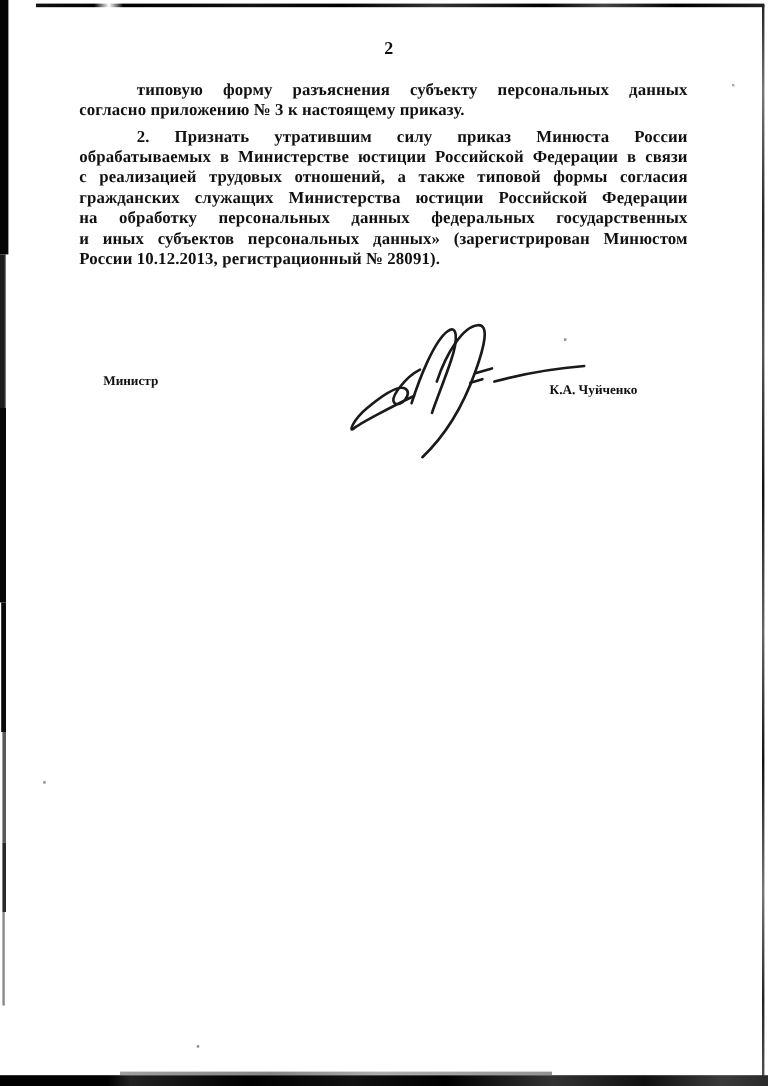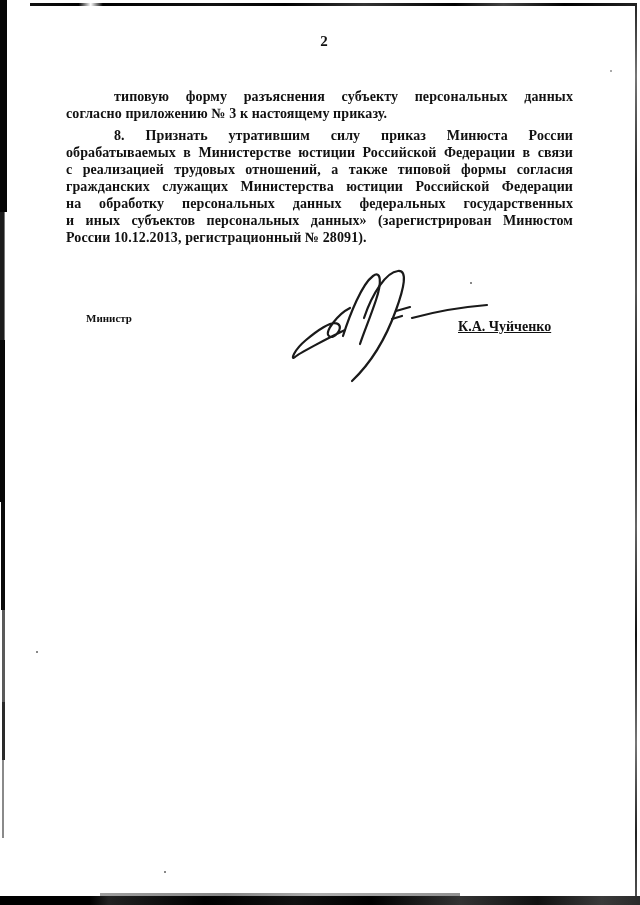--- a/index.html
+++ b/index.html
@@ -22,21 +22,21 @@
     position: absolute;
     top: 33px;
     left: 0;
     width: 648px;
     text-align: center;
     font-size: 15px;
     font-weight: bold;
   }
   .body-text {
     position: absolute;
-    top: 88px;
+    top: 67px;
     left: 66px;
     width: 507px;
     font-size: 14px;
     font-weight: bold;
     line-height: 17px;
     letter-spacing: 0.1px;
   }
   .para { margin: 0; }
   .para + .para { margin-top: 5px; }
   .line {
@@ -53,23 +53,22 @@
     position: absolute;
     top: 312px;
     left: 86px;
     font-size: 11px;
     font-weight: bold;
   }
   .sig-name {
     position: absolute;
     top: 319px;
     left: 458px;
-    font-size: 14px;
+    font-size: 11px;
     font-weight: bold;
-    text-decoration: underline;
   }
   .sig-mark {
     position: absolute;
     top: 266px;
     left: 288px;
     width: 200px;
     height: 118px;
   }
 
   
@@ -117,21 +116,21 @@
 <div class="page">
 
   <div class="page-number">2</div>
 
   <div class="body-text">
     <div class="para">
       <div class="line first">типовую форму разъяснения субъекту персональных данных</div>
       <div class="line last">согласно приложению № 3 к настоящему приказу.</div>
     </div>
     <div class="para">
-      <div class="line first">8. Признать утратившим силу приказ Минюста России</div>
+      <div class="line first">2. Признать утратившим силу приказ Минюста России</div>
       <div class="line">обрабатываемых в Министерстве юстиции Российской Федерации в связи</div>
       <div class="line">с реализацией трудовых отношений, а также типовой формы согласия</div>
       <div class="line">гражданских служащих Министерства юстиции Российской Федерации</div>
       <div class="line">на обработку персональных данных федеральных государственных</div>
       <div class="line">и иных субъектов персональных данных» (зарегистрирован Минюстом</div>
       <div class="line last">России 10.12.2013, регистрационный № 28091).</div>
     </div>
   </div>
 
   <div class="sig-title">Министр</div>

